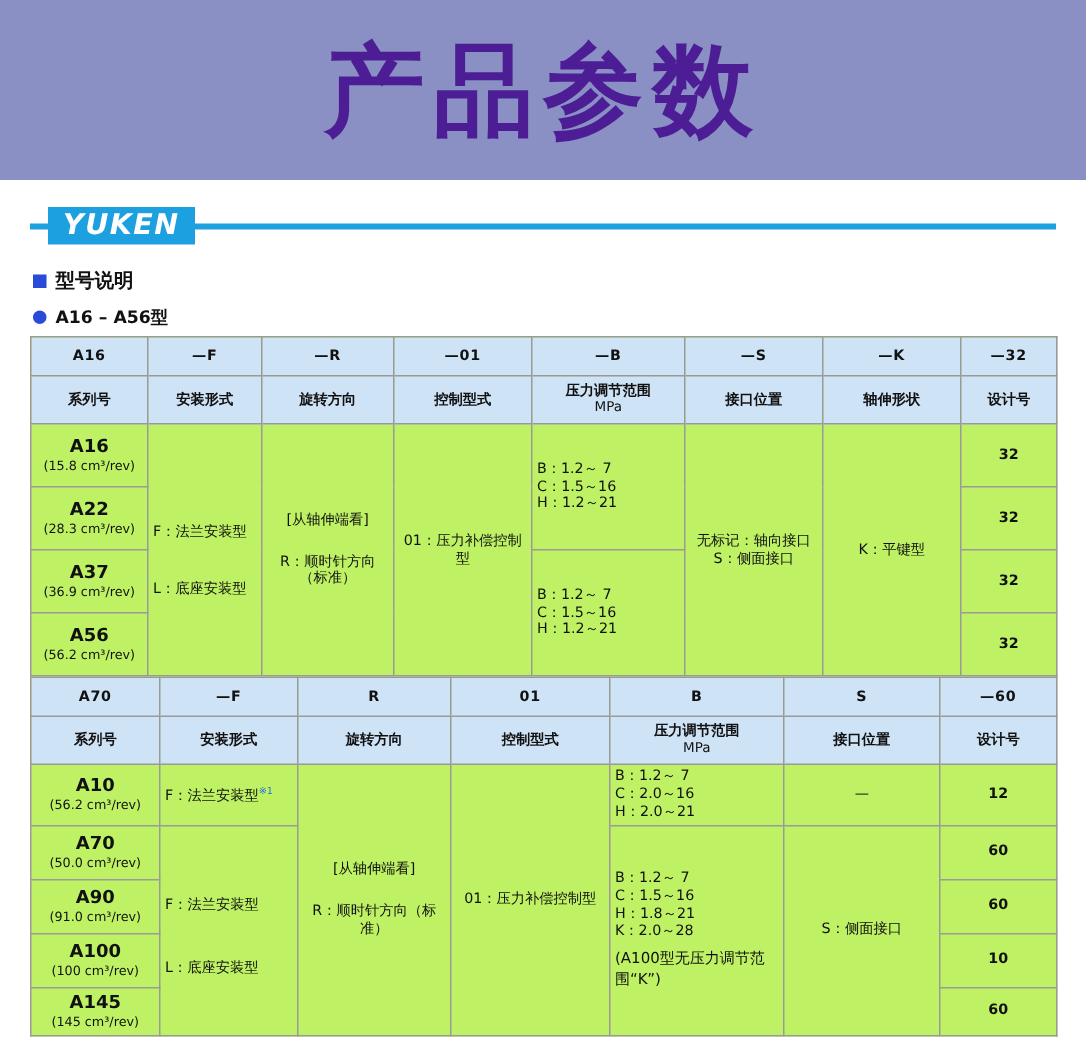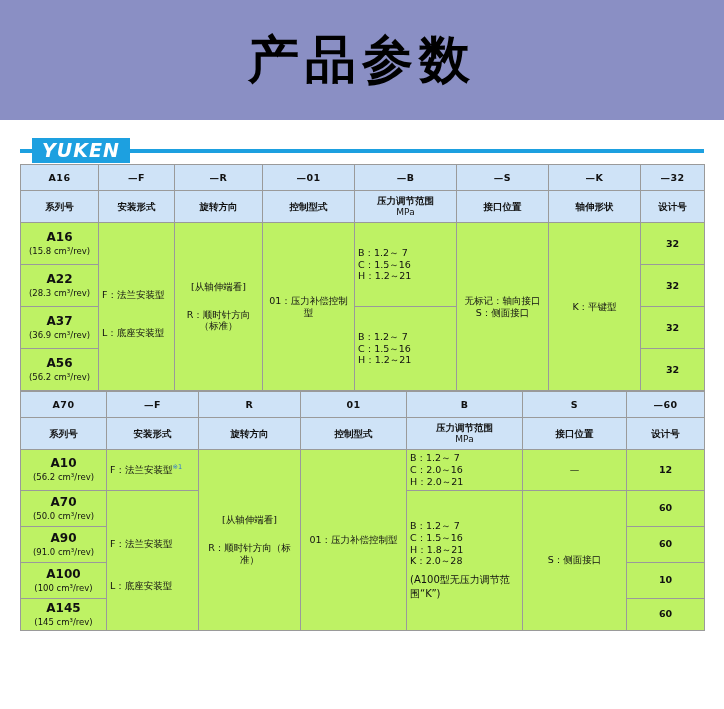--- a/index.html
+++ b/index.html
@@ -14,22 +14,22 @@
 
   
   .banner {
     height: 120px;
     background: #8a8fc4;
     display: flex;
     align-items: center;
     justify-content: center;
   }
   .banner-title {
-    color: #000000;
-    font-size: 51px;
+    color: #4c1d95;
+    font-size: 67px;
     font-weight: bold;
     letter-spacing: 6px;
     font-family: Liberation Mono, monospace;
   }
 
   
   .brandbar {
     margin: 18px 20px 0 20px;
     height: 26px;
     position: relative;
@@ -138,21 +138,29 @@
 
   <div class="banner">
     <div class="banner-title">产品参数</div>
   </div>
 
   <div class="brandbar">
     <div class="rule"></div>
     <div class="brandlogo">YUKEN</div>
   </div>
 
-
+  <div class="sec-heading">
+    <span class="sq"></span>
+    <span>型号说明</span>
+  </div>
+
+  <div class="sub-heading">
+    <span class="dot"></span>
+    <span>A16 – A56型</span>
+  </div>
 
   <table class="spec">
     <colgroup>
       <col style="width:78px">
         <col style="width:76px">
         <col style="width:88px">
         <col style="width:92px">
       <col style="width:102px">
         <col style="width:92px">
         <col style="width:92px">

